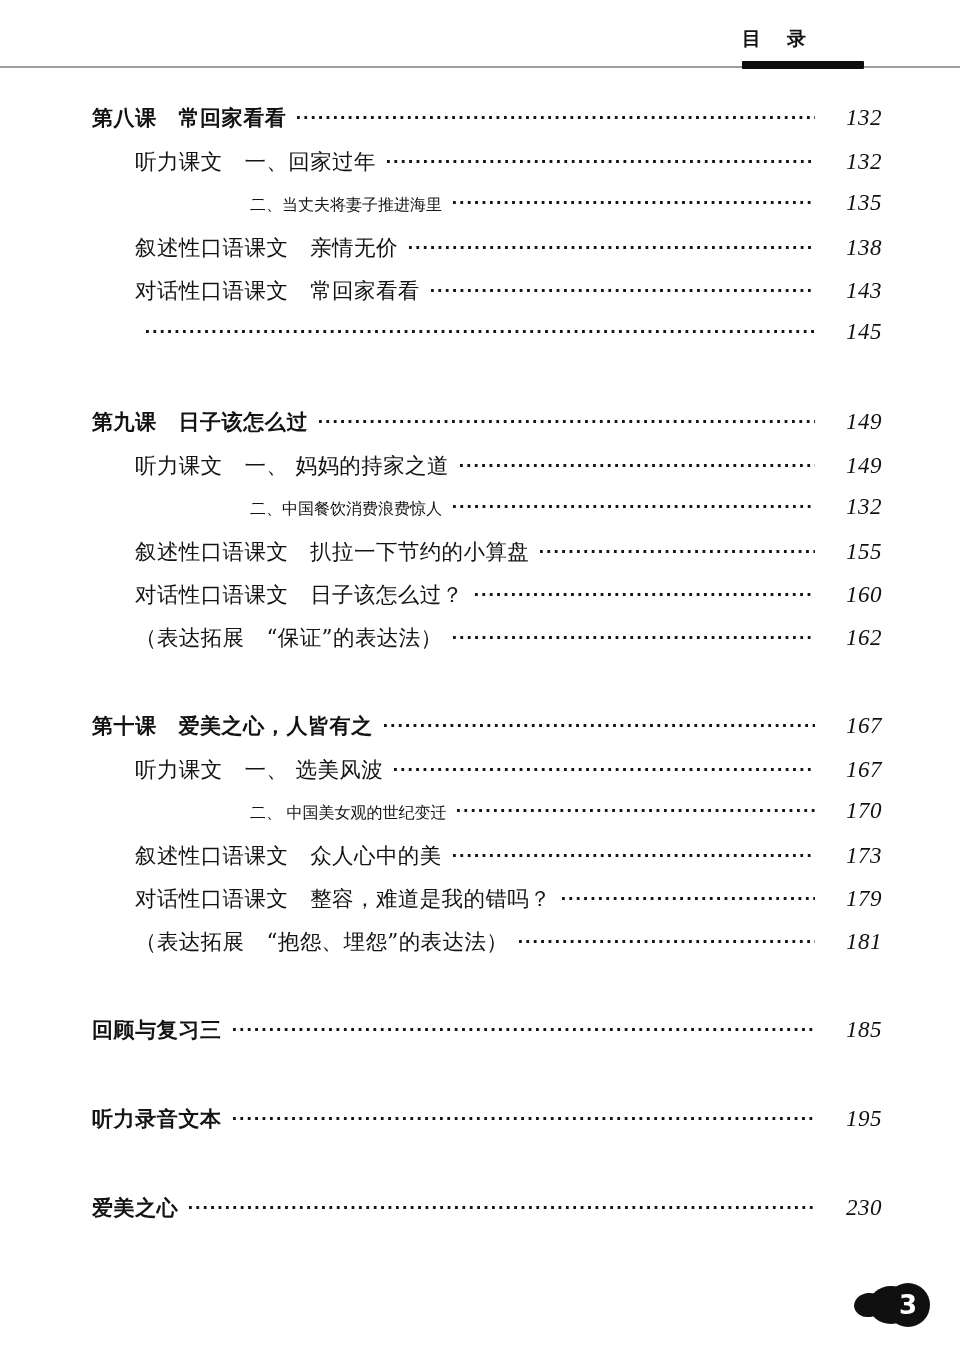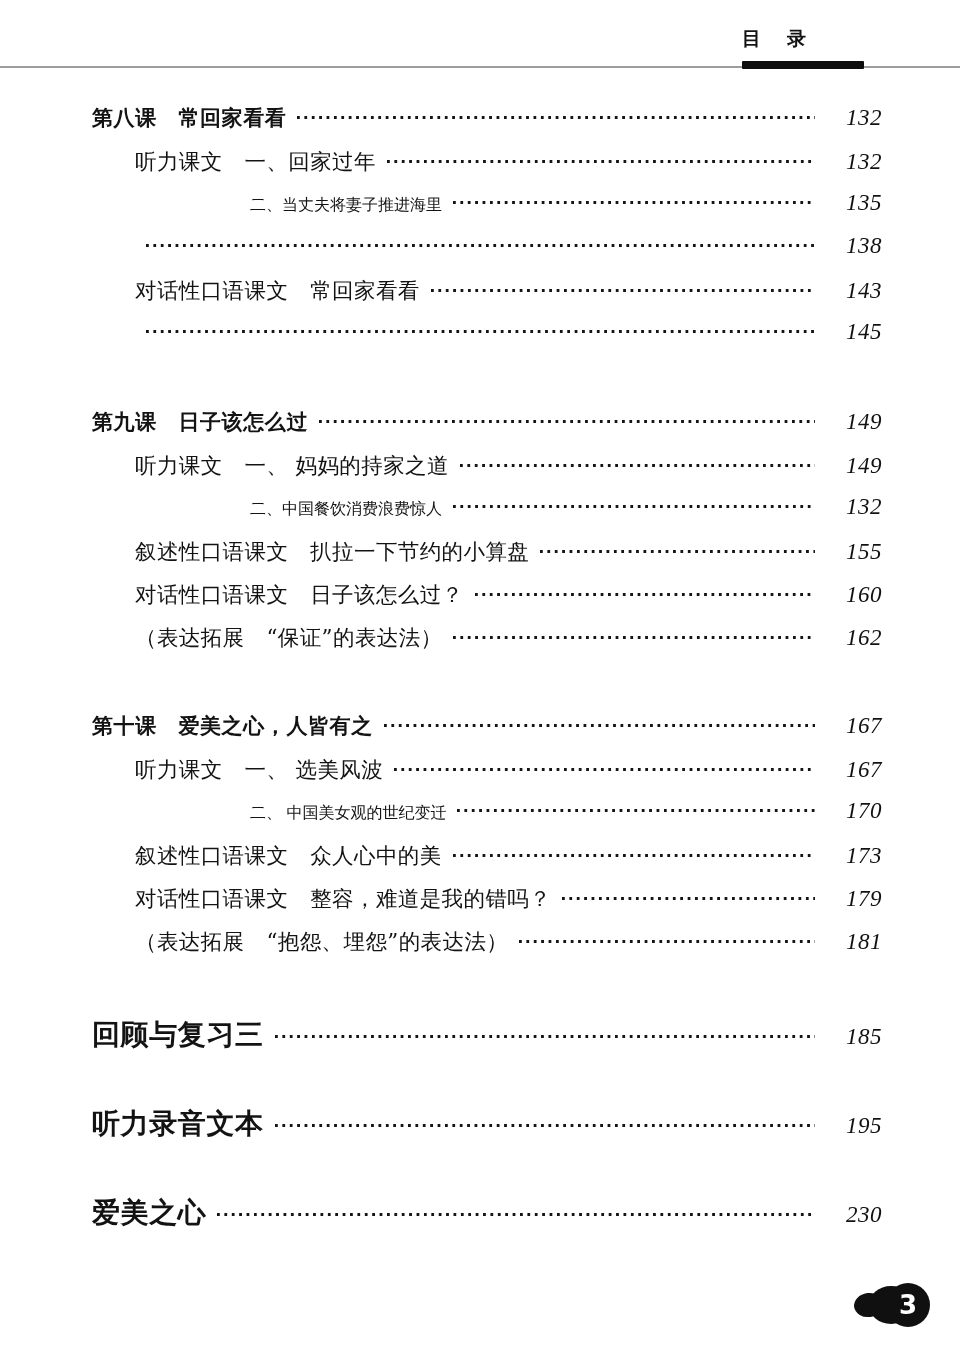--- a/index.html
+++ b/index.html
@@ -132,21 +132,21 @@
   }
 
   .lvl-sub2 {
     margin-left: 246px;
     width: 632px;
   }
 
   .lvl-top .label {
     font-family: "DejaVu Sans", "Liberation Sans", sans-serif;
     font-weight: 700;
-    font-size: 28px;
+    font-size: 21px;
     letter-spacing: .6px;
     text-align: center;
   }
 
   
   #folio {
     position: absolute;
     left: 852px;
     top: 1282px;
     width: 92px;
@@ -195,20 +195,21 @@
           <span class="label">听力课文　一、回家过年</span>
           <span class="leader"></span>
           <span class="page">132</span>
         </div>
         <div class="entry lvl-sub2">
           <span class="label">二、当丈夫将妻子推进海里</span>
           <span class="leader"></span>
           <span class="page">135</span>
         </div>
         <div class="entry lvl-sub">
+          <span class="label">叙述性口语课文　亲情无价</span>
           <span class="leader"></span>
           <span class="page">138</span>
         </div>
         <div class="entry lvl-sub">
           <span class="label">对话性口语课文　常回家看看</span>
           <span class="leader"></span>
           <span class="page">143</span>
         </div>
         <div class="entry lvl-sub">
           <span class="leader"></span>

